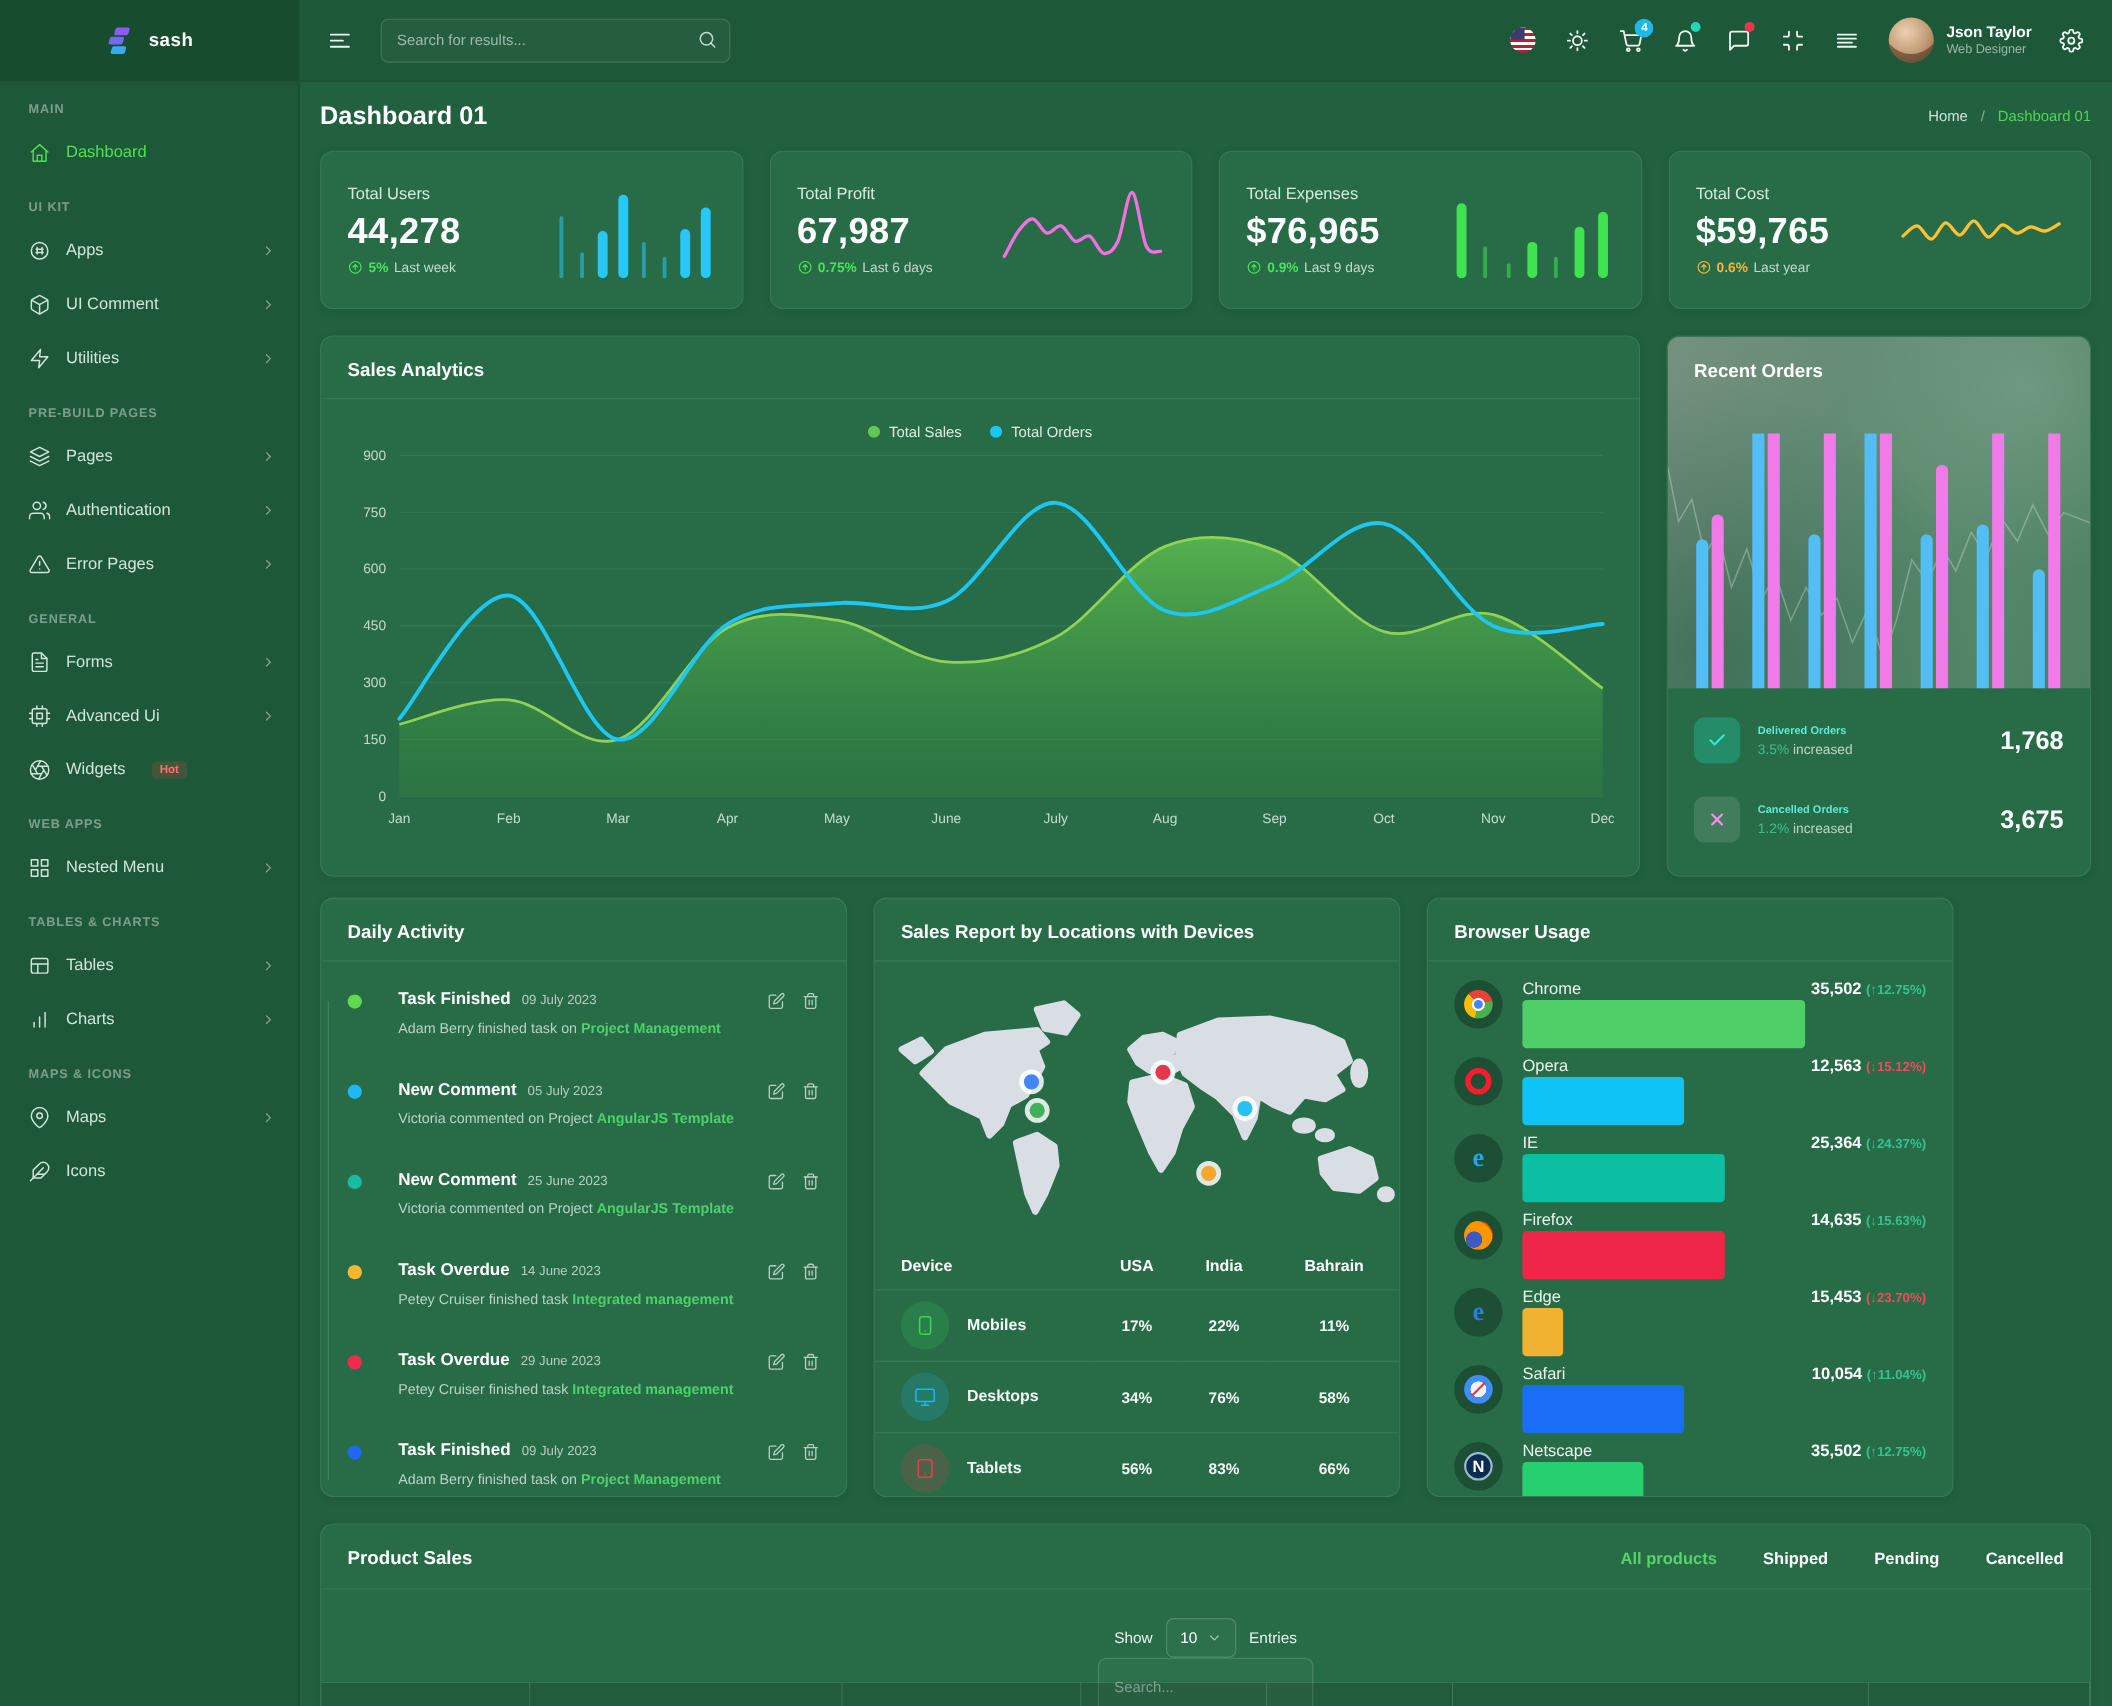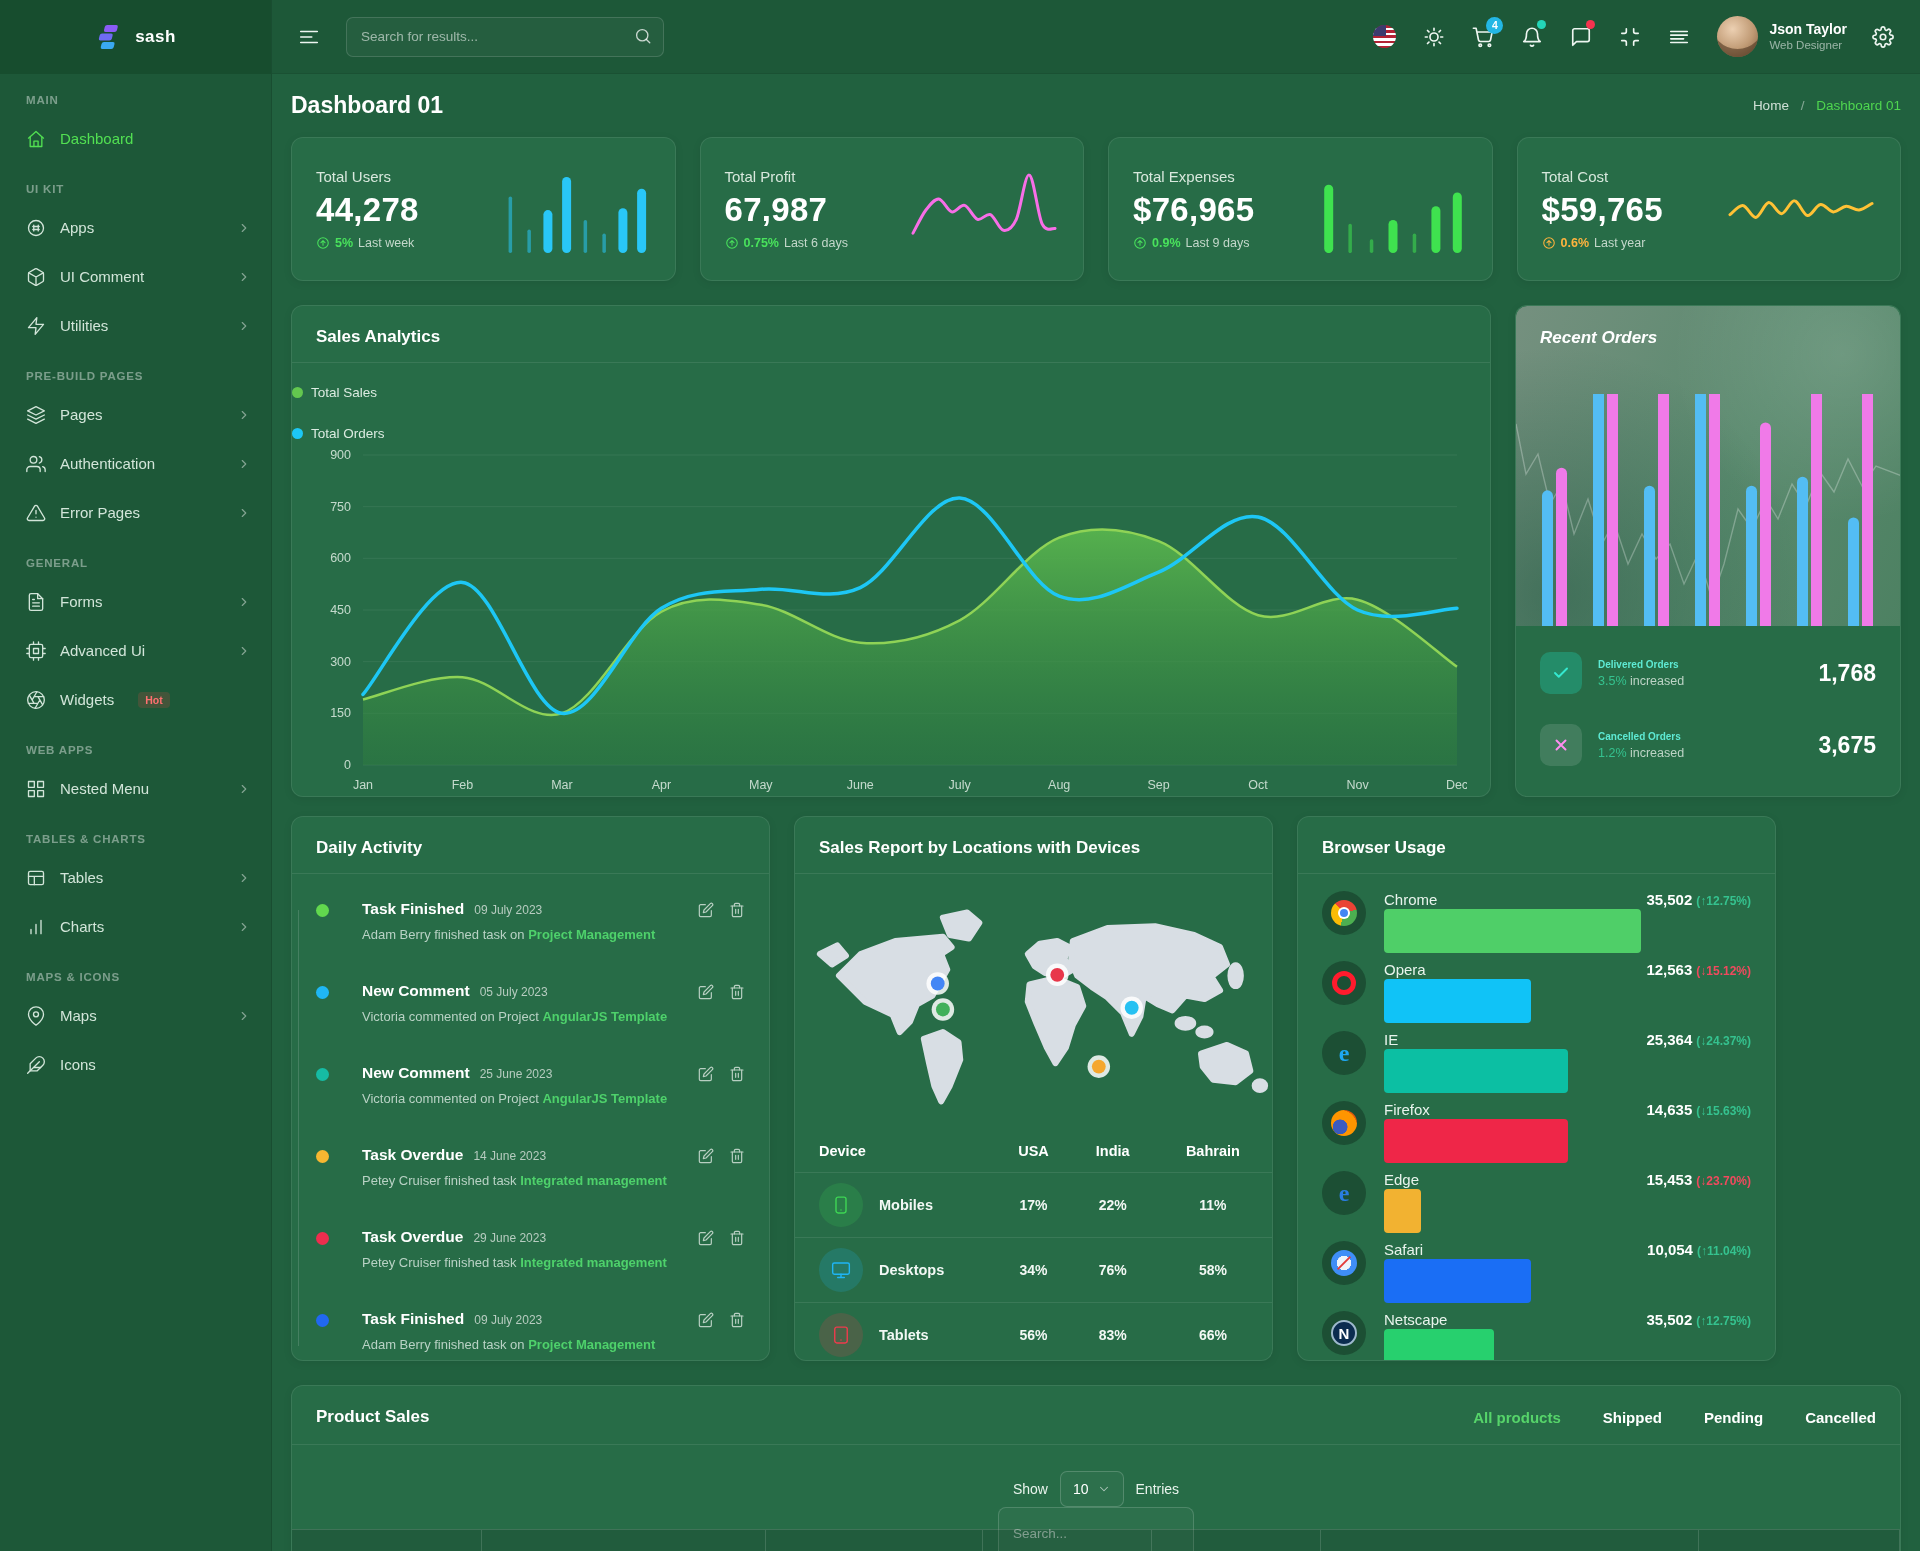--- a/index.html
+++ b/index.html
@@ -53,28 +53,28 @@
   
   .stats{display:flex;gap:24px;}
   .stat{flex:1;height:144px;padding:24px;display:flex;justify-content:space-between;align-items:center;}
   .stat-label{font-size:15px;color:#d8e8dd;margin-bottom:6px;}
   .stat-value{font-size:33px;font-weight:700;color:#fff;letter-spacing:.3px;}
   .stat-delta{margin-top:7px;font-size:12.5px;color:#c4d8cb;display:flex;align-items:center;gap:5px;}
   .stat-delta b{font-weight:700;}
   
   .row2{display:flex;gap:24px;margin-top:24px;}
   .chartcard{width:1200px;height:492px;}
-  .legend{display:flex;justify-content:center;gap:26px;padding:22px 0 4px;flex-direction:column;}
+  .legend{display:flex;justify-content:center;gap:26px;padding:22px 0 4px;}
   .lg-item{display:flex;align-items:center;gap:8px;font-size:13.5px;color:#dcebe1;cursor:pointer;}
   .lg-dot{width:11px;height:11px;border-radius:50%;}
   .orders{flex:1;height:492px;overflow:hidden;display:flex;flex-direction:column;}
   .orders-hero{position:relative;height:342px;border-radius:11px 11px 0 0;overflow:hidden;
      background:radial-gradient(circle at 85% 15%,rgba(255,255,255,.14),transparent 40%),
                 radial-gradient(circle at 10% 90%,rgba(0,60,40,.35),transparent 55%),
-                linear-gradient(115deg,#75907f,#5a8a6e 55%,#4d8162);font-style:italic;}
+                linear-gradient(115deg,#75907f,#5a8a6e 55%,#4d8162);}
   .orders-hero h3{position:absolute;left:24px;top:22px;font-size:17px;font-weight:700;color:#fff;z-index:2;}
   .orders-hero svg{position:absolute;left:0;bottom:0;}
   .orders-list{padding:26px 24px 0;}
   .order-row{display:flex;align-items:center;gap:16px;margin-bottom:30px;}
   .order-ic{width:42px;height:42px;border-radius:10px;display:flex;align-items:center;justify-content:center;}
   .order-name{font-size:10px;font-weight:700;color:#5eead4;}
   .order-sub{font-size:12.5px;color:#bdd4c6;margin-top:4px;}
   .order-sub b{font-weight:400;}
   .order-val{margin-left:auto;font-size:23px;font-weight:700;color:#fff;}
   

